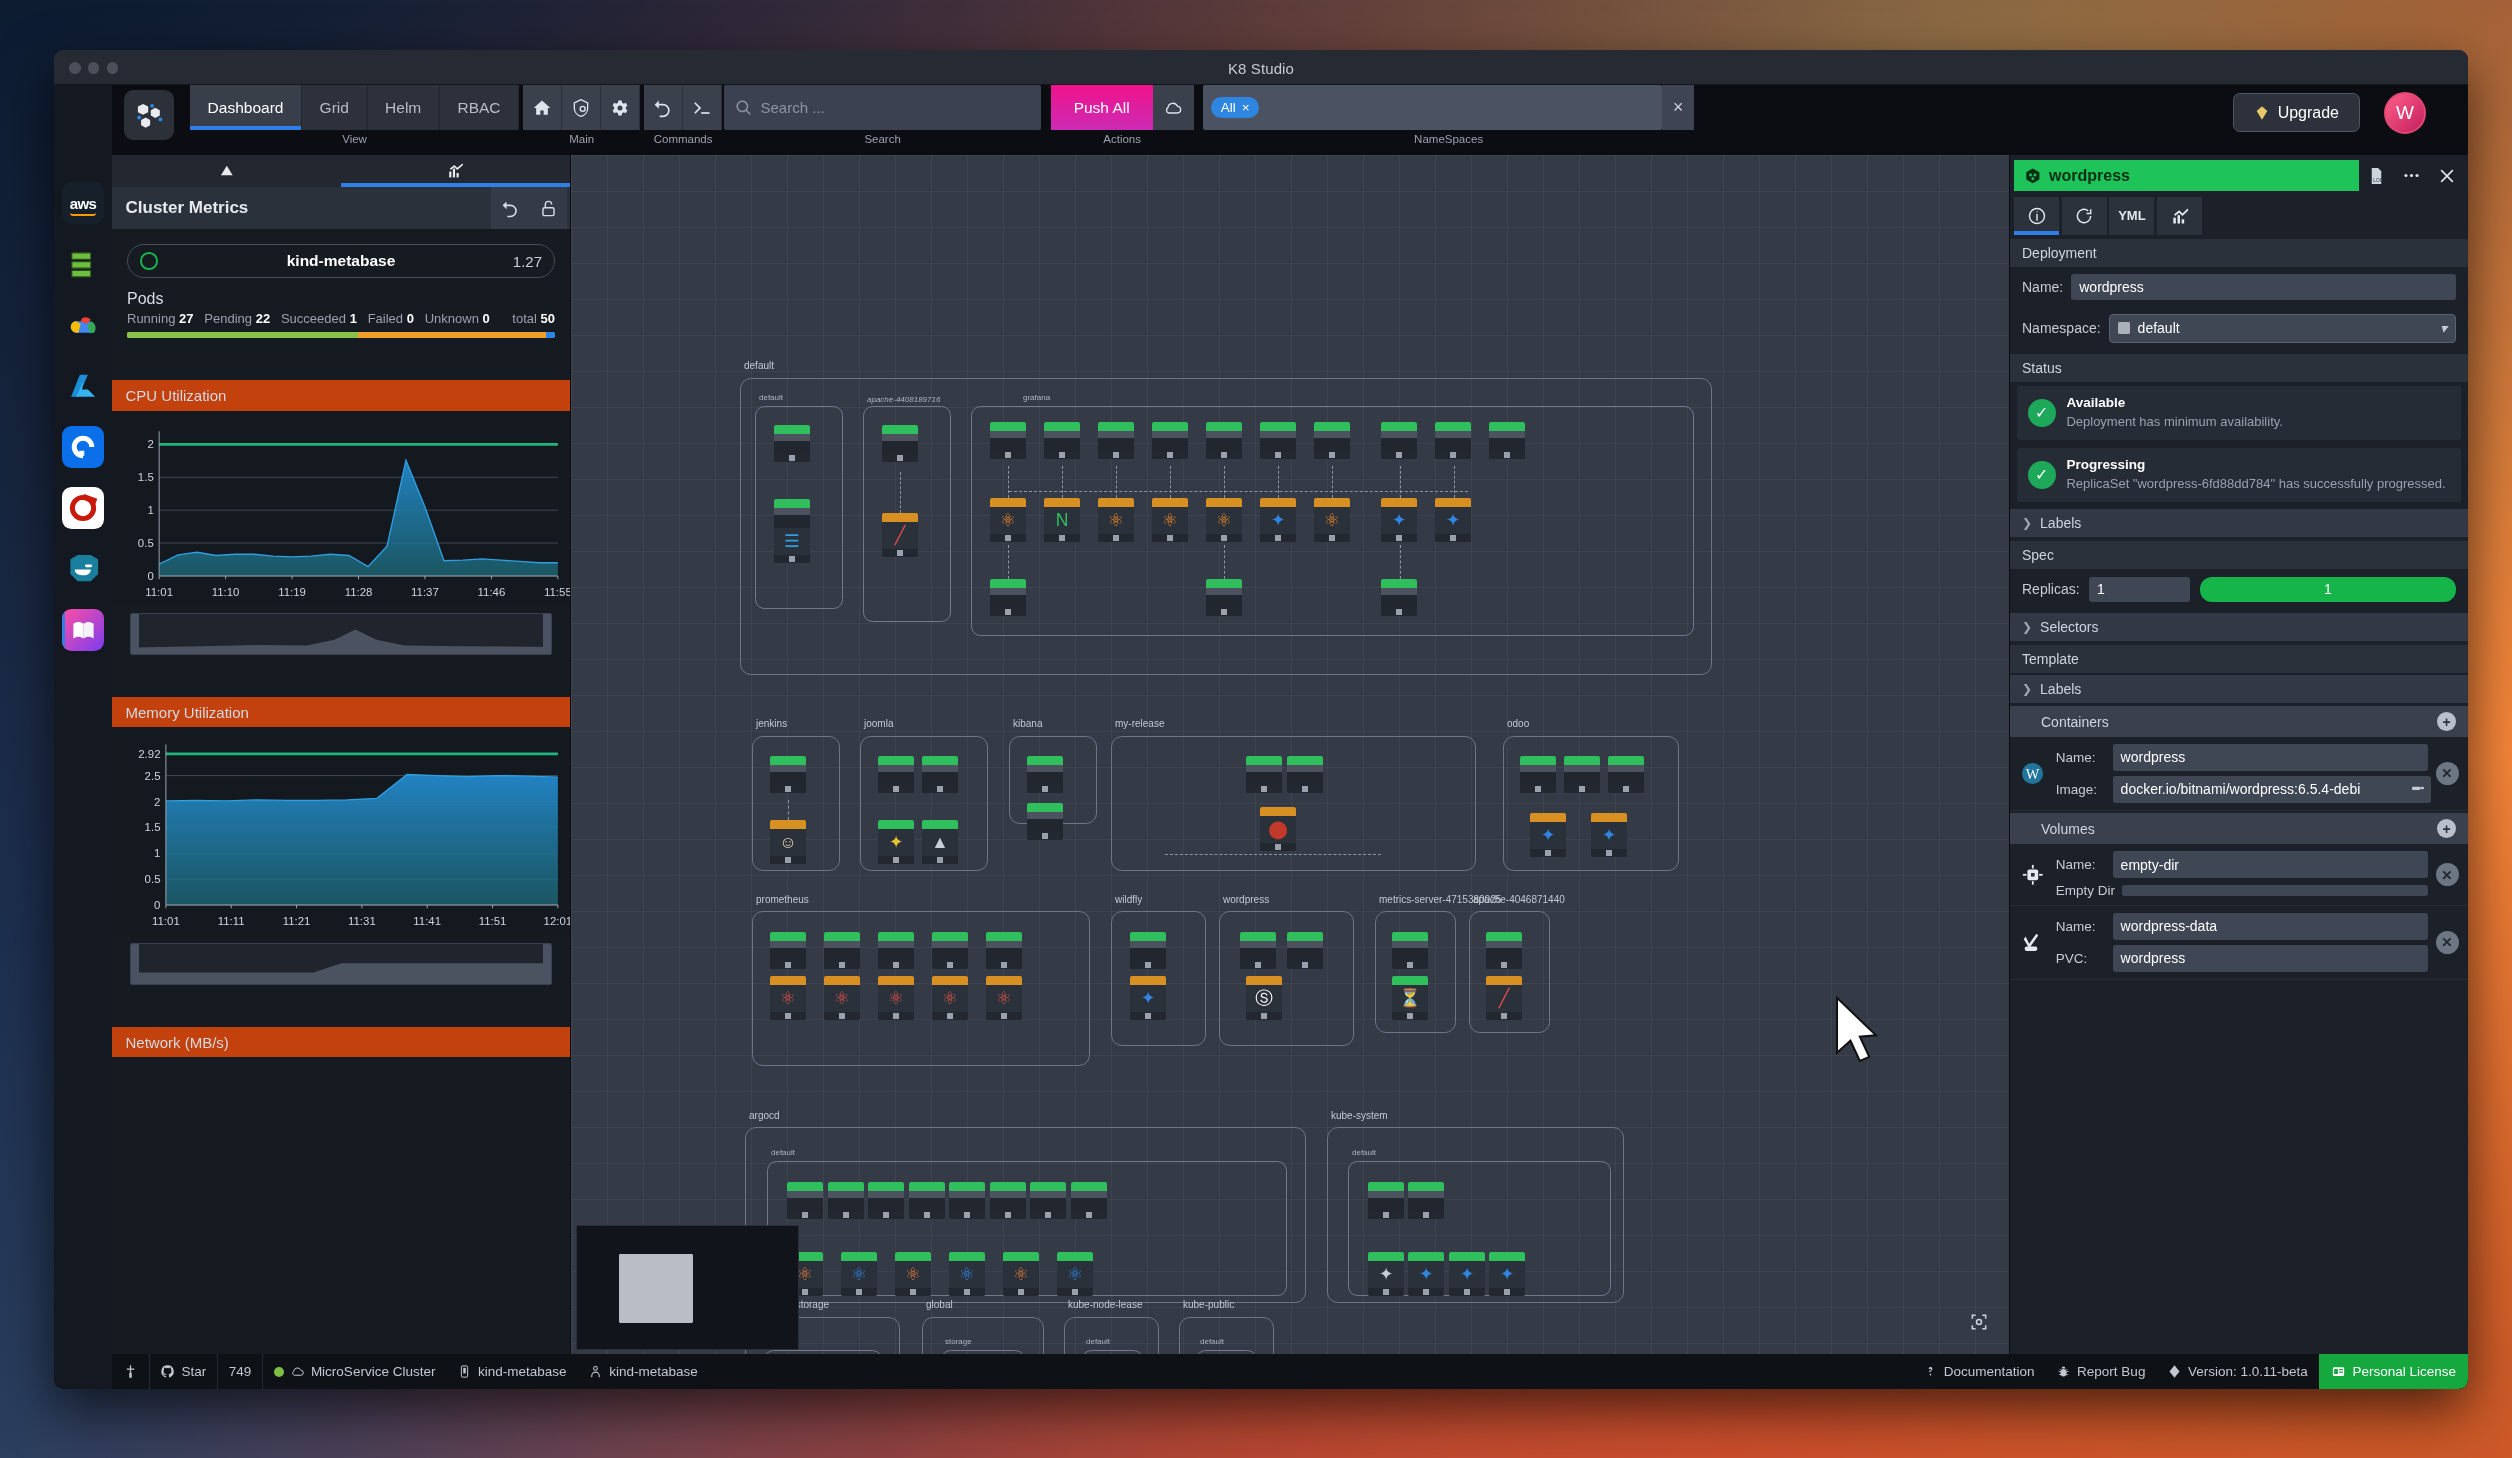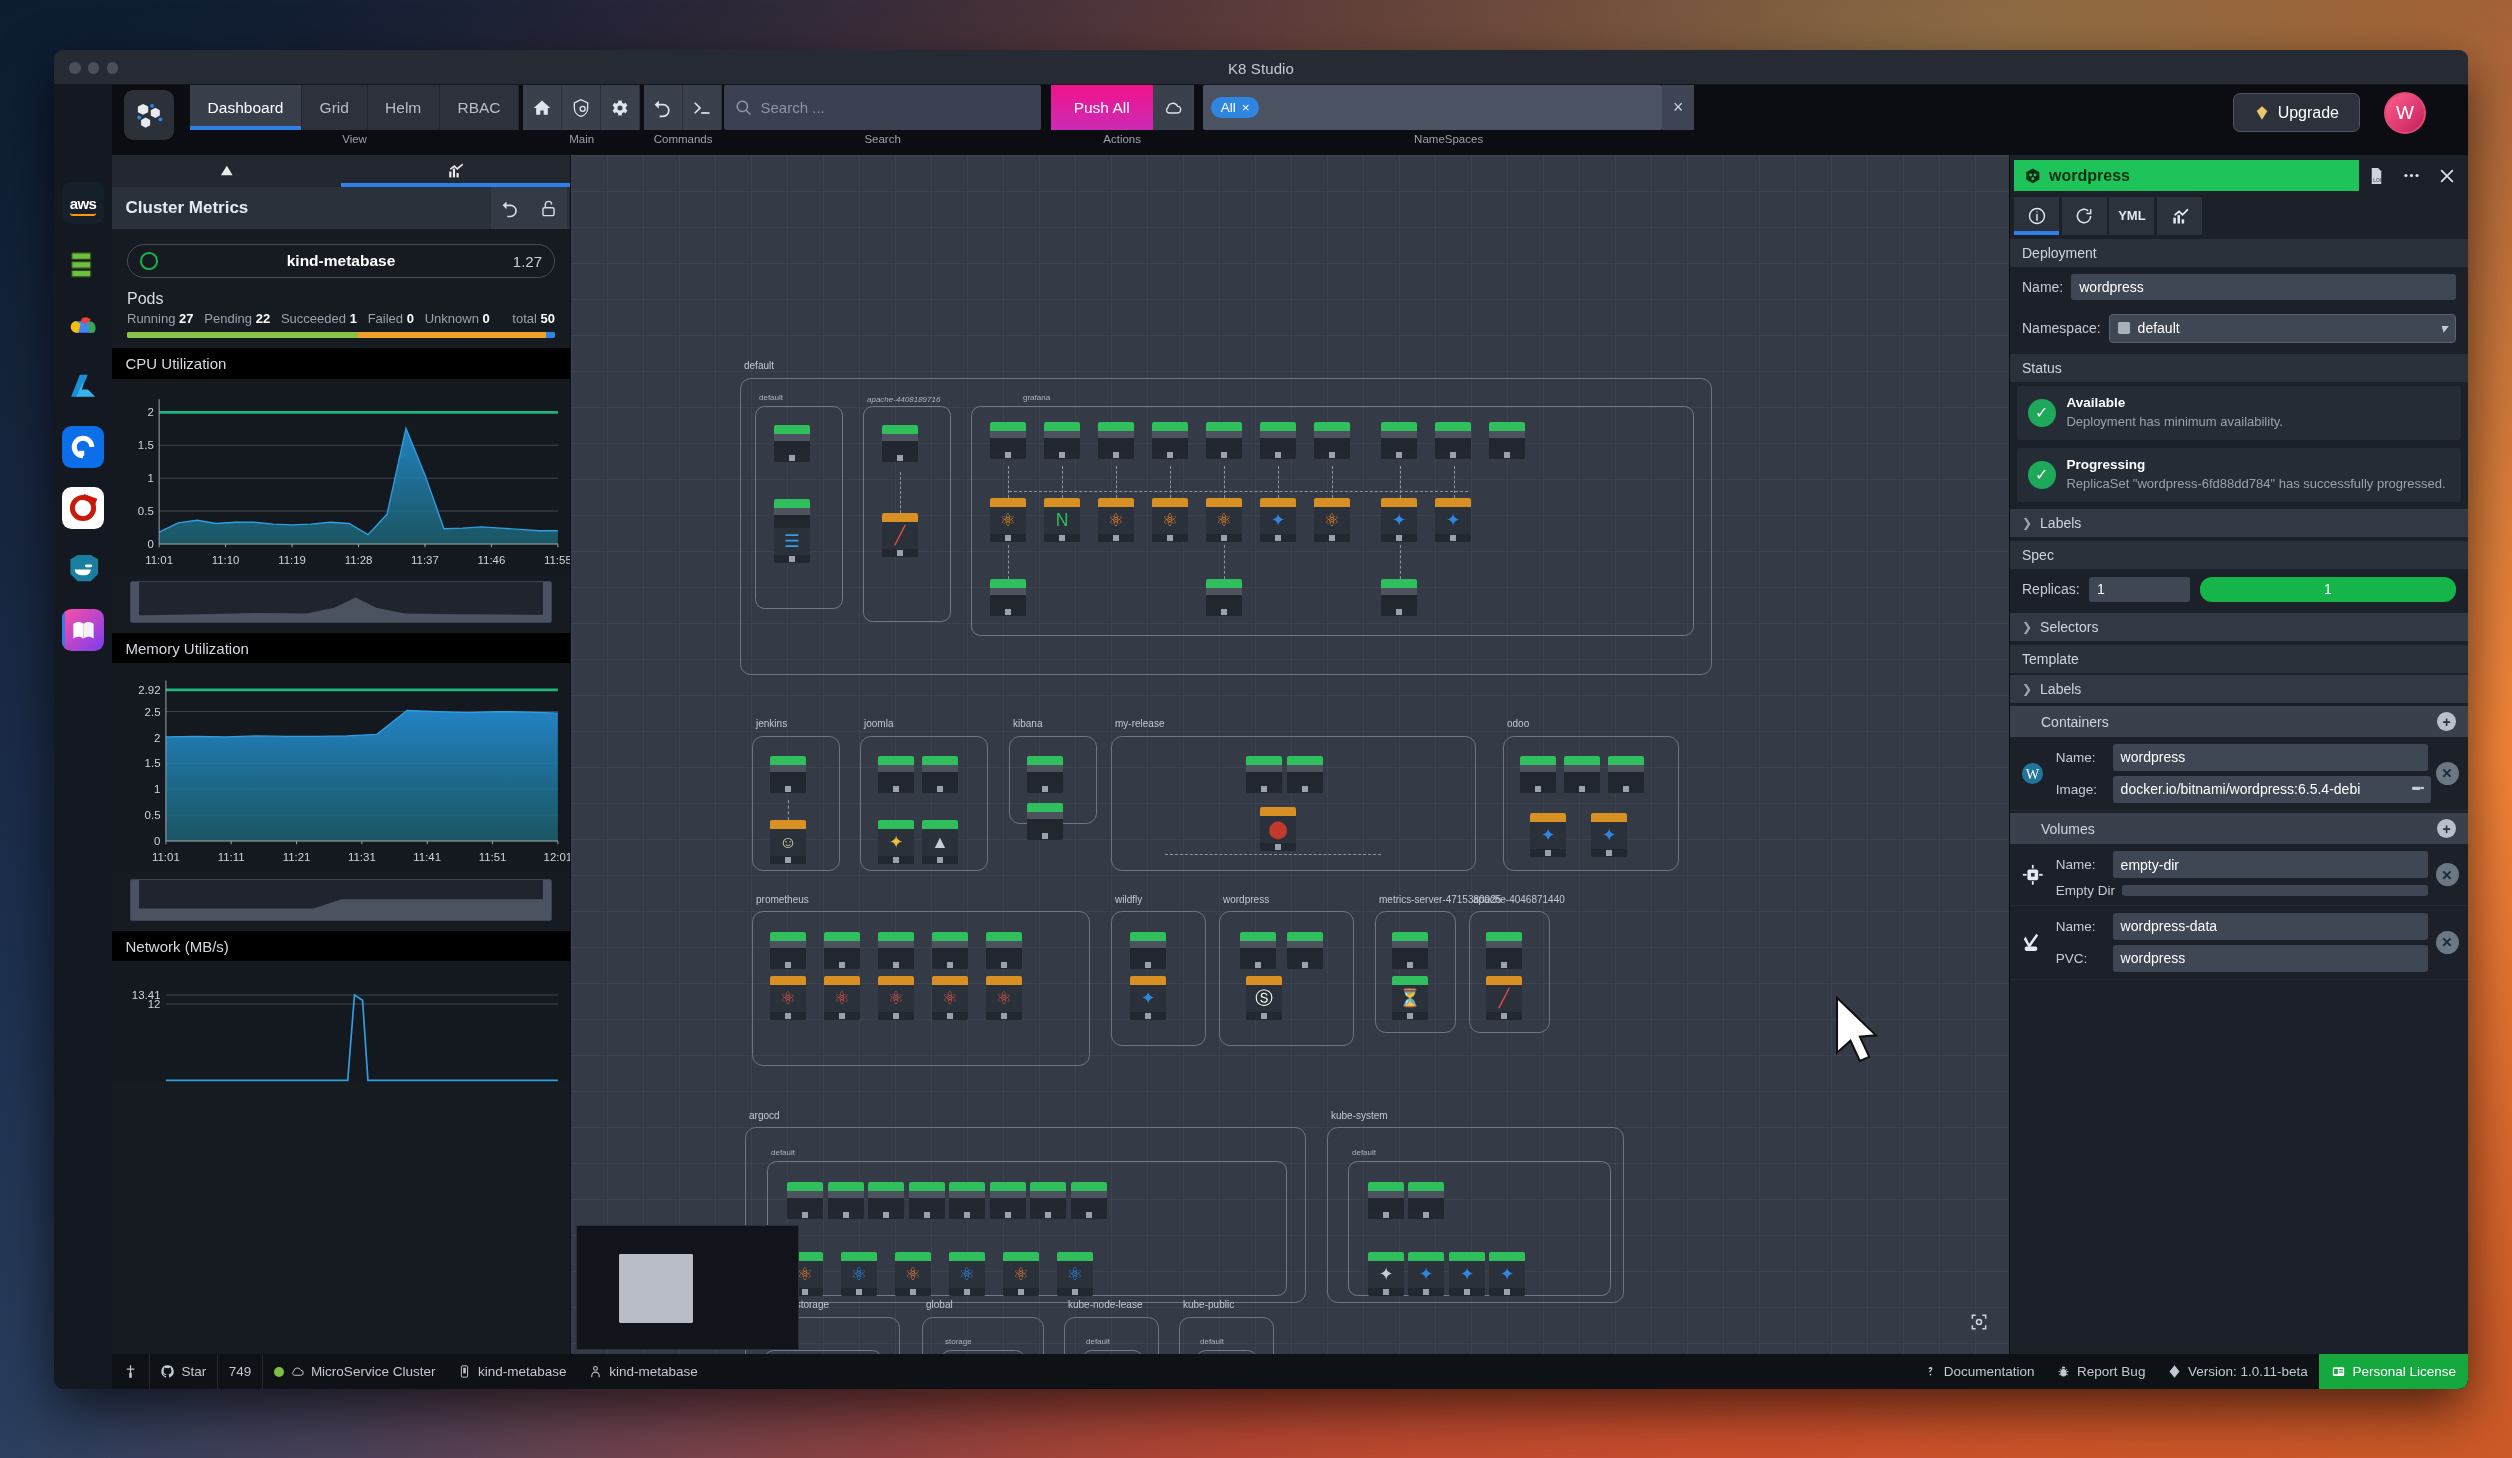--- a/index.html
+++ b/index.html
@@ -140,21 +140,21 @@
   #cluster-val{ margin-left:auto; font-weight:normal; color:#c9cfda; font-size:15px; z-index:2;}
   #pods-label{ color:#d7dce5; font-size:16px; padding:12px 15px 2.7px; }
   #pods-stats{ display:flex; gap:10.8px; padding:0 15px; font-size:13px; color:#9aa1ad; }
   #pods-stats b{ color:#fff; }
   .s-run b{ color:#8bc34a; } .s-pen b{ color:#f0a02a; } .s-suc b{ color:#2f86e0; }
   .s-fai b{ color:#e23c3c; } .s-unk b{ color:#cdd3dd; }
   #pods-total{ margin-left:auto; color:#9aa1ad; }
   #pods-bar{ margin:6.8px 15px 0; height:6px; display:flex; border-radius:1.4px; overflow:hidden; }
 
   .chart-card{ margin-top:9.5px; }
-  .chart-title{ background:#000000; color:#d4d9e2; font-size:15px; padding:6.8px 13.5px; }
+  .chart-title{ background:#c2410c; color:#d4d9e2; font-size:15px; padding:6.8px 13.5px;margin-top:32px; }
   .chart-body{ background:#14181f; position:relative; }
   .mini-scroll{ margin:6.8px 17.6px 0; height:42px; background:#20242c; border:0.7px solid #3a4150; border-radius:2px; position:relative; overflow:hidden;}
   .mini-handle{ position:absolute; top:0; bottom:0; width:8px; background:#4a5263; }
 
   
   #canvas { flex:1; position:relative; overflow:hidden; background:#343b46; min-width:0; }
   #grid {
     position:absolute; inset:0;
     background-image:
       linear-gradient(to right, rgba(255,255,255,.045) 0.7px, transparent 0.7px),
@@ -560,29 +560,20 @@
               <svg viewBox="0 0 600 62" preserveAspectRatio="none" style="position:absolute;inset:0;width:100%;height:100%;">
                 <path d="M0,44 L260,44 L300,30 L600,30 L600,62 L0,62z" fill="#5a6272" opacity=".75"></path>
               </svg>
               <span class="mini-handle" style="left:0;"></span>
               <span class="mini-handle" style="right:0;"></span>
             </div>
           </div>
 
           <div class="chart-card">
             <div class="chart-title">Network (MB/s)</div>
-            <div class="chart-body" style="height:122px;">
-              <svg id="net-svg" viewBox="0 0 680 180" preserveAspectRatio="none" style="position:absolute;inset:0;width:100%;height:100%;">
-                  <line x1="80" y1="63.44827586206897" x2="662" y2="63.44827586206897" stroke="#565e6b" stroke-width="1"></line>
-                  <text x="72" y="69.44827586206897" text-anchor="end" fill="#cfd4dd" font-size="17" font-family="Liberation Sans">12</text>
-                  <line x1="80" y1="50.22344827586207" x2="662" y2="50.22344827586207" stroke="#565e6b" stroke-width="1"></line>
-                  <text x="72" y="56.22344827586207" text-anchor="end" fill="#cfd4dd" font-size="17" font-family="Liberation Sans">13.41</text>
-                  <path d="M80,176 L350,176 L360,50.22344827586207 L372,57.820689655172416 L380,176 L662,176" fill="none" stroke="#2f9fe0" stroke-width="2.5"></path>
-                </svg>
-            </div>
           </div>
         </div>
 
         <div id="canvas">
           <div id="grid"></div>
           <div id="canvas-layer">
               <div class="ns-group" style="left:169px;top:223px;width:972px;height:297px;"></div>
               <div class="ns-label" style="left:173px;top:205px;">default</div>
               <div class="sub-group" style="left:184px;top:251px;width:88px;height:203px;"></div>
               <div class="sub-label" style="left:188px;top:238px;">default</div>

